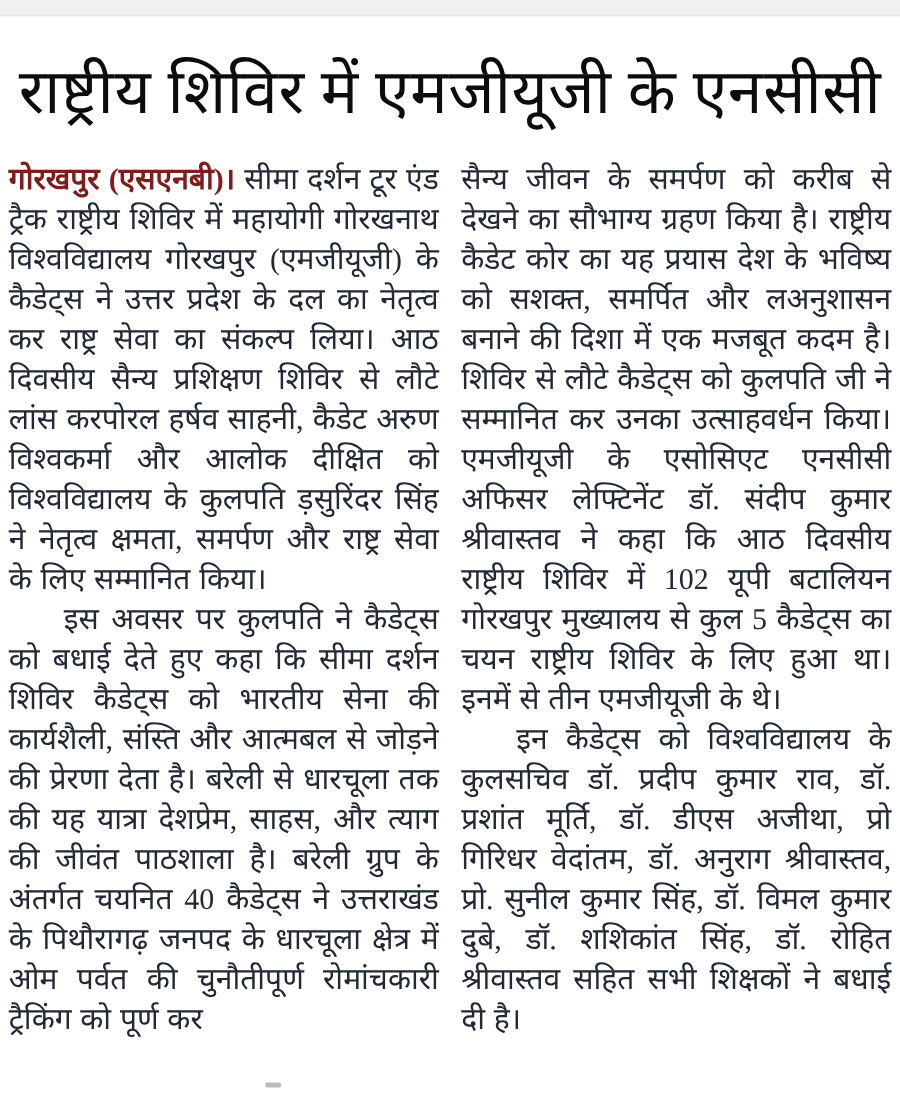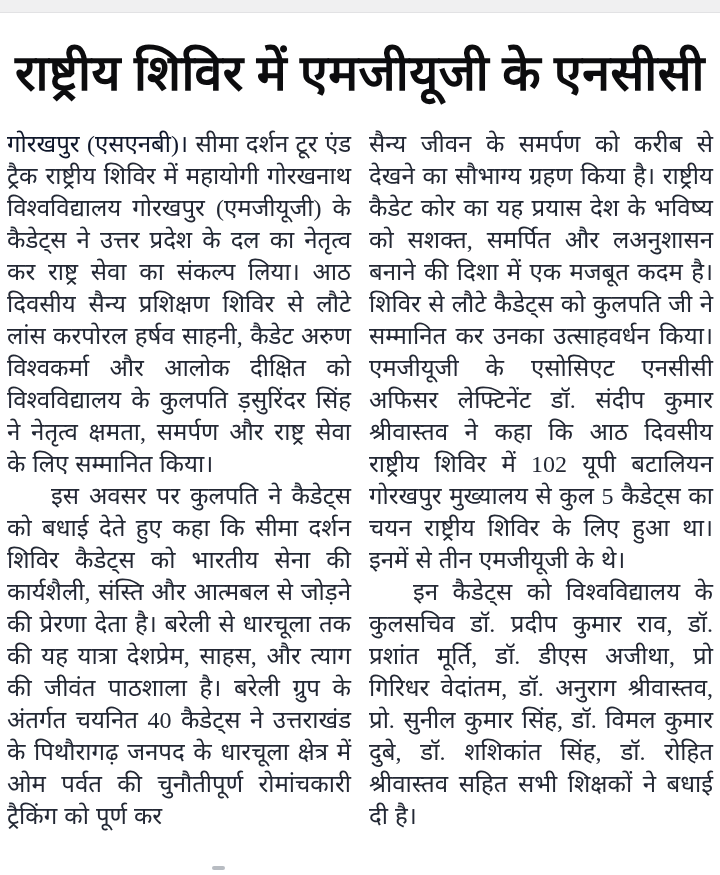--- a/index.html
+++ b/index.html
@@ -17,21 +17,21 @@
   .top-strip {
     width: 100%;
     height: 13px;
     background: #f0f0f1;
     border-bottom: 1px solid #e2e2e4;
     box-sizing: border-box;
   }
   .headline {
     margin: 14px 8px 8px 8px;
     text-align: center;
-    font-weight: bold;
+    font-weight: normal;
     font-size: 50px;
     line-height: 93px;
     color: #0c0c0e;
     letter-spacing: 0.5px;
   }
   .headline .hl-line {
     display: block;
     white-space: nowrap;
   }
   .columns {
@@ -50,22 +50,22 @@
     color: #232834;
   }
   .para {
     margin: 0;
     word-spacing: 1px;
   }
   .para.indented {
     text-indent: 44px;
   }
   .dateline {
-    font-weight: normal;
-    color: #0f172a;
+    font-weight: bold;
+    color: #7f1d1d;
   }
   .cutoff-fragment {
     position: absolute;
     left: 212px;
     top: 866px;
     width: 13px;
     height: 4px;
     background: #9aa0a8;
     border-radius: 2px;
     opacity: 0.7;

